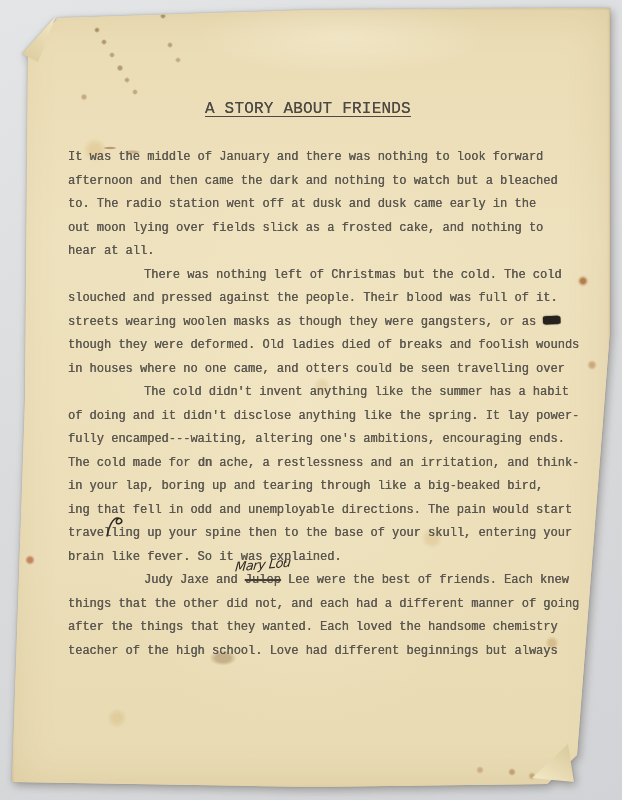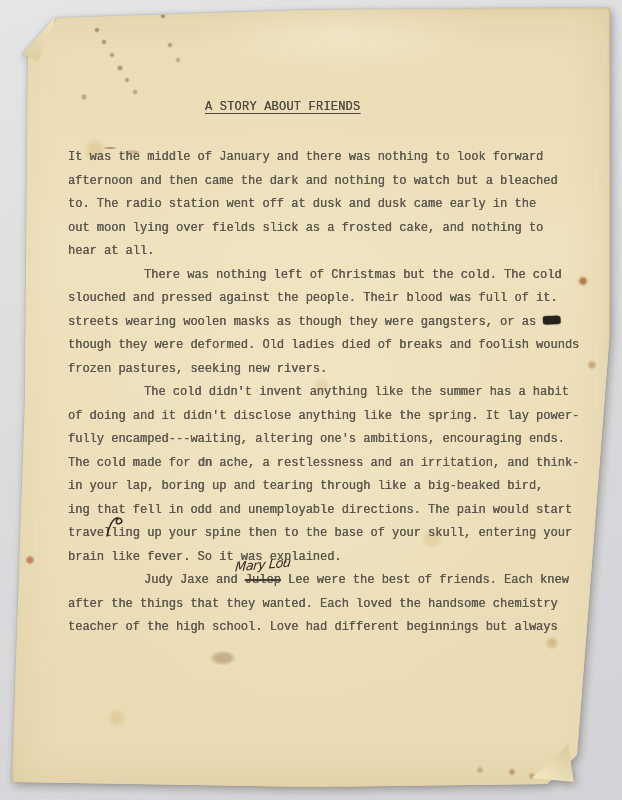--- a/index.html
+++ b/index.html
@@ -81,21 +81,21 @@
   .fold-br {
     left: 516px; top: 732px; width: 52px; height: 46px;
     background: linear-gradient(35deg, #f1e5c3 20%, #e2d4a9 60%, #d6c697 100%);
     clip-path: polygon(4px 38px, 40px 4px, 46px 42px);
     filter: drop-shadow(-1px -1px 1px rgba(95,75,35,0.4));
   }
   .title {
     position: absolute;
     left: 193px; top: 92px;
     margin: 0;
-    font-size: 12px; font-weight: normal;
+    font-size: 16px; font-weight: normal;
     color: #4d4942;
     letter-spacing: 0.2px;
     text-decoration: underline;
     text-underline-offset: 3px;
     text-decoration-thickness: 1px;
     white-space: pre;
     text-shadow: 0 0 0.6px rgba(77,73,66,0.9);
   }
   .body-text {
     position: absolute;
@@ -159,34 +159,35 @@
         <div class="line">It was the middle of January and there was nothing to look forward</div>
         <div class="line">afternoon and then came the dark and nothing to watch but a bleached</div>
         <div class="line">to. The radio station went off at dusk and dusk came early in the</div>
         <div class="line">out moon lying over fields slick as a frosted cake, and nothing to</div>
         <div class="line">hear at all.</div>
 
         <div class="line indent">There was nothing left of Christmas but the cold. The cold</div>
         <div class="line">slouched and pressed against the people. Their blood was full of it.</div>
         <div class="line"><span>streets wearing woolen masks as though they were gangsters, or as</span><span class="blot"></span></div>
         <div class="line">though they were deformed. Old ladies died of breaks and foolish wounds</div>
-        <div class="line">frozen pastures, seeking new rivers.</div>
+        <div class="line">in houses where no one came, and otters could be seen travelling over</div>
 
         <div class="line indent">The cold didn't invent anything like the summer has a habit</div>
         <div class="line">of doing and it didn't disclose anything like the spring. It lay power-</div>
         <div class="line">fully encamped---waiting, altering one's ambitions, encouraging ends.</div>
         <div class="line"><span>The cold made for </span><span class="overstruck">dn</span><span> ache, a restlessness and an irritation, and think-</span></div>
         <div class="line">in your lap, boring up and tearing through like a big-beaked bird,</div>
         <div class="line">ing that fell in odd and unemployable directions. The pain would start</div>
         <div class="line"><span>travel</span><span class="pen-mark"><span>l</span><svg width="26" height="24" viewBox="0 0 26 24">
                 <path d="M4,21 C6,12 9,4 14,3 C19,2.4 20.5,7 16.5,8.6 C13,10 12,5.5 15.5,3.4" fill="none" stroke="#2f2a23" stroke-width="1.5" stroke-linecap="round"></path>
               </svg></span><span>ing up your spine then to the base of your skull, entering your</span></div>
         <div class="line">brain like fever. So it was explained.</div>
 
         <div class="line indent"><span>Judy Jaxe and </span><span class="struck-wrap"><span class="hand">Mary Lou</span><span class="struck">Julep</span></span><span> Lee were the best of friends. Each knew</span></div>
+        <div class="line">things that the other did not, and each had a different manner of going</div>
         <div class="line">after the things that they wanted. Each loved the handsome chemistry</div>
         <div class="line">teacher of the high school. Love had different beginnings but always</div>
       </div>
     </div>
 
     <div class="fold fold-tl"></div>
     <div class="fold fold-br"></div>
   </div>
 </div>
 

